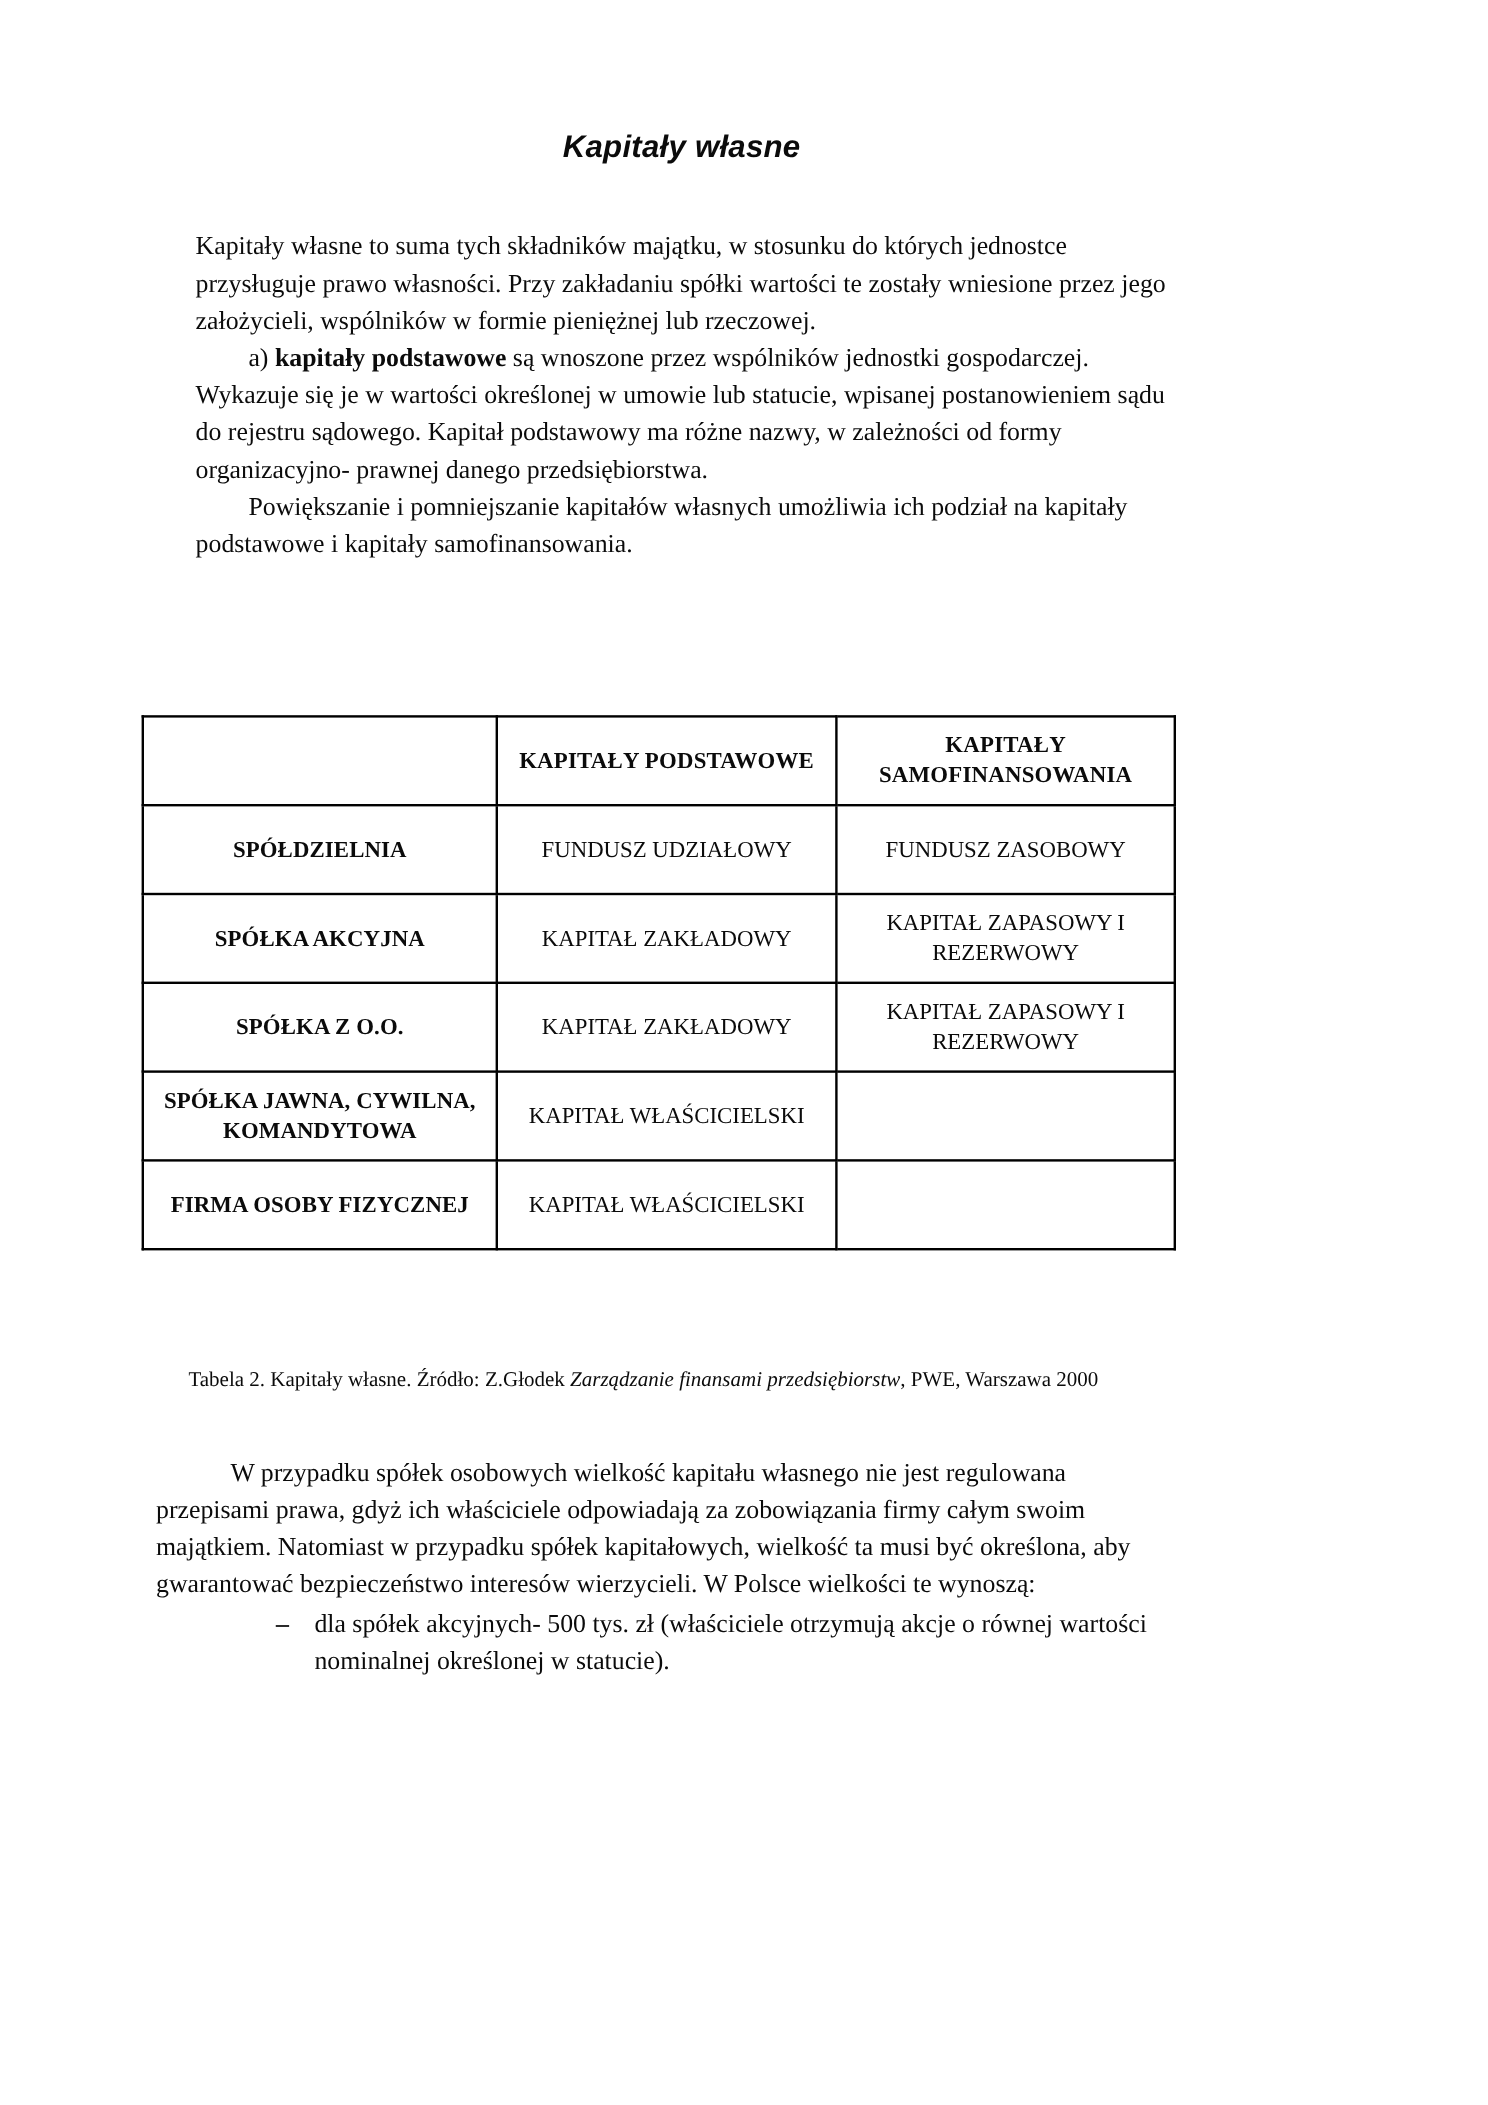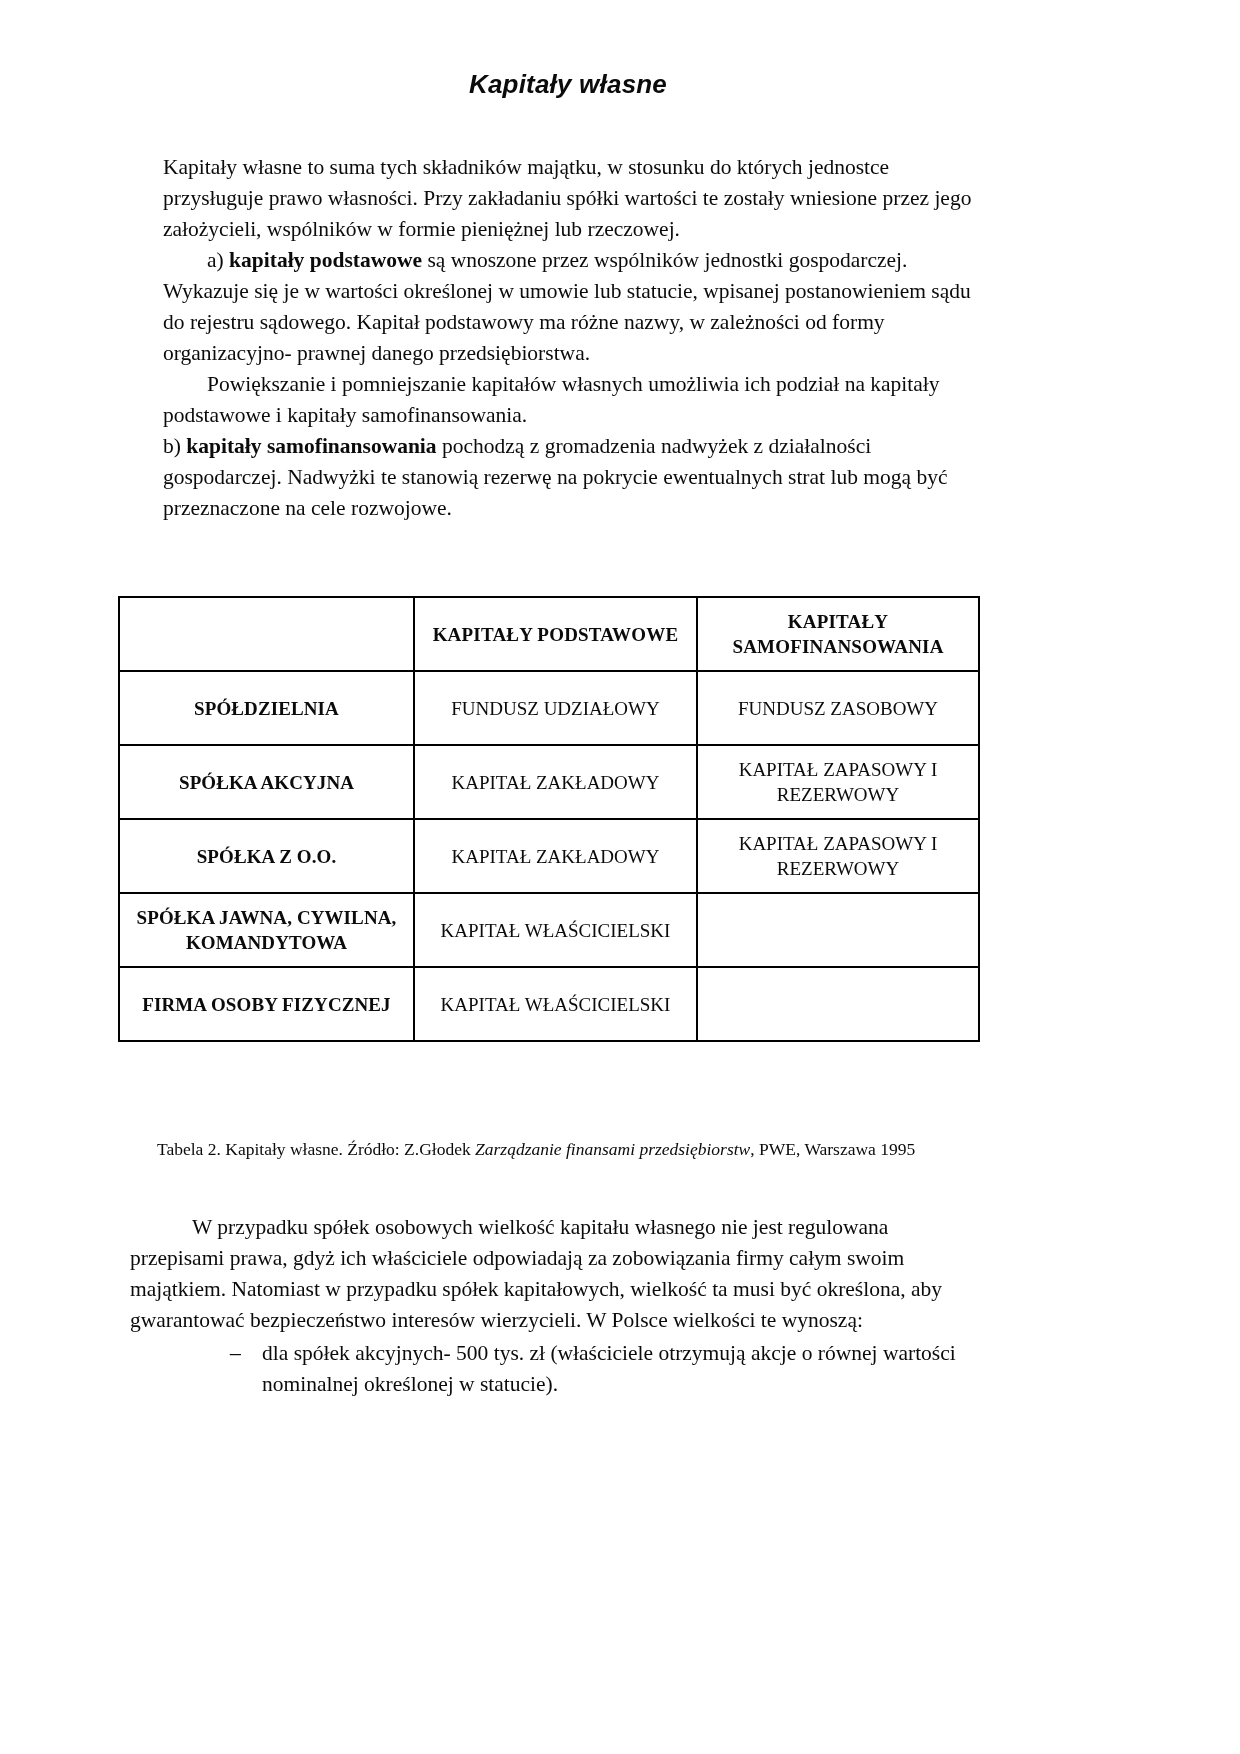--- a/index.html
+++ b/index.html
@@ -31,21 +31,21 @@
 
   
   .doc-title {
     text-align: center;
     font-family: "Liberation Sans", "DejaVu Sans", sans-serif;
     font-weight: bold;
     font-style: italic;
     font-size: 26px;
     letter-spacing: 0.2px;
     margin: 0;
-    padding-top: 69px;
+    padding-top: 107px;
     padding-bottom: 0;
   }
 
   
   .intro-block {
     margin-top: 52px;
     font-size: 21.5px;
     line-height: 31px;
     text-align: left;
   }
@@ -162,23 +162,20 @@
 
     <div class="intro-block">
       <p class="para">Kapitały własne to suma tych składników majątku, w stosunku do których jednostce przysługuje prawo własności. Przy zakładaniu spółki wartości te zostały wniesione przez jego założycieli, wspólników w formie pieniężnej lub rzeczowej.</p>
 
       <p class="para indent">
         <span>a) </span><span class="b">kapitały podstawowe</span><span> są wnoszone przez wspólników jednostki gospodarczej. Wykazuje się je w wartości określonej w umowie lub statucie, wpisanej postanowieniem sądu do rejestru sądowego. Kapitał podstawowy ma różne nazwy, w zależności od formy organizacyjno- prawnej danego przedsiębiorstwa.</span>
       </p>
 
       <p class="para indent">Powiększanie i pomniejszanie kapitałów własnych umożliwia ich podział na kapitały podstawowe i kapitały samofinansowania.</p>
 
-      <p class="para">
-        <span>b) </span><span class="b">kapitały samofinansowania</span><span> pochodzą z gromadzenia nadwyżek z działalności gospodarczej. Nadwyżki te stanowią rezerwę na pokrycie ewentualnych strat lub mogą być przeznaczone na cele rozwojowe.</span>
-      </p>
     </div>
 
   </div>
 
   <div class="table-wrap">
     <table class="cap-table">
       <colgroup>
         <col class="c1">
           <col class="c2">
           <col class="c3">
@@ -218,21 +215,21 @@
         <tr class="r-last">
           <td class="rowlabel">FIRMA OSOBY FIZYCZNEJ</td>
           <td class="nb-right">KAPITAŁ WŁAŚCICIELSKI</td>
           <td class="empty-cell"></td>
         </tr>
       </tbody>
     </table>
   </div>
 
   <div class="caption">
-    <span class="cap-strong">Tabela 2</span><span>. Kapitały własne. Źródło: Z.Głodek </span><span class="cap-italic">Zarządzanie finansami przedsiębiorstw</span><span>, PWE,  Warszawa 1995</span>
+    <span class="cap-strong">Tabela 2</span><span>. Kapitały własne. Źródło: Z.Głodek </span><span class="cap-italic">Zarządzanie finansami przedsiębiorstw</span><span>, PWE,  Warszawa 2000</span>
   </div>
 
   <div class="bottom">
     <p class="para indent">W przypadku spółek osobowych wielkość kapitału własnego nie jest regulowana przepisami prawa, gdyż ich właściciele odpowiadają za zobowiązania firmy całym swoim majątkiem. Natomiast w przypadku spółek kapitałowych, wielkość ta musi być określona, aby gwarantować bezpieczeństwo interesów wierzycieli. W Polsce wielkości te wynoszą:</p>
 
     <ul class="bullets">
       <li>
         <span class="dash">–</span>
       </li>
       <li>

